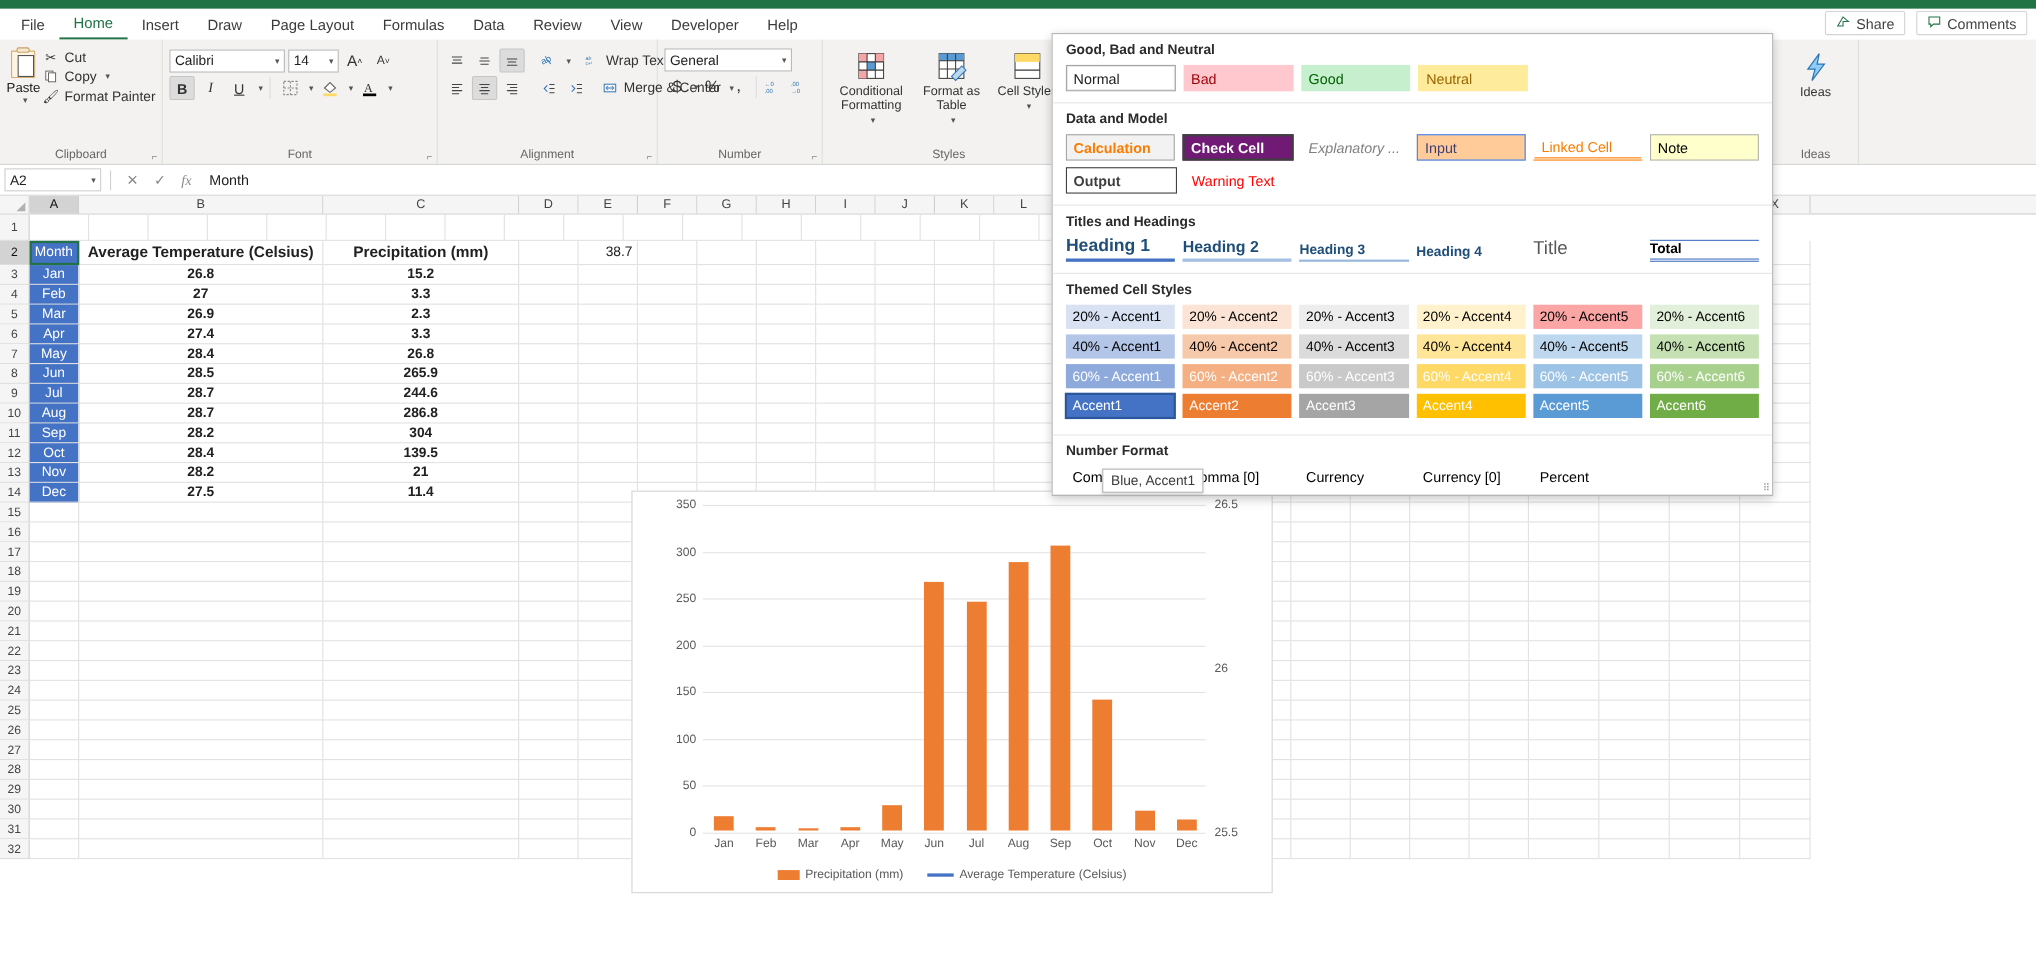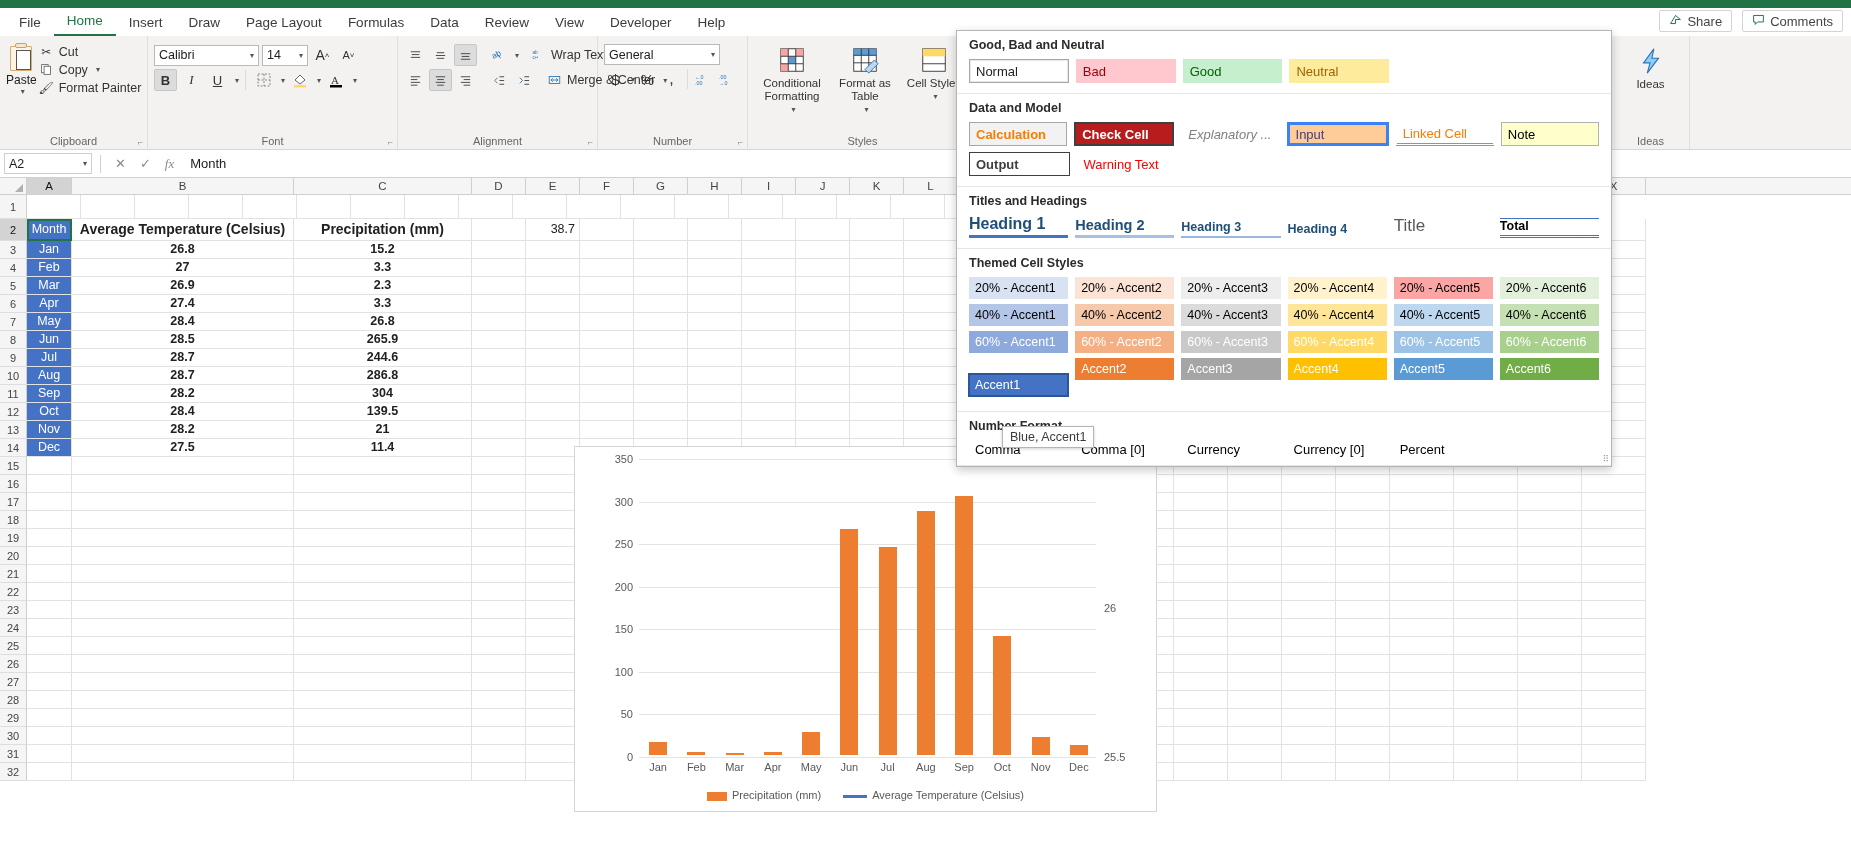--- a/index.html
+++ b/index.html
@@ -110,41 +110,41 @@
   .sm-sect { padding:7px 12px 10px; border-bottom:1px solid #e6e6e6; }
   .sm-sect:last-of-type { border-bottom:none; }
   .sm-title { font-size:12.5px; font-weight:bold; color:#2b2b2b; margin-bottom:7px; }
   .sm-row { display:flex; gap:7px; }
   .sw { flex:1; height:24px; border:1px solid transparent; font-size:13px; display:flex; align-items:center; padding:0 6px; white-space:nowrap; overflow:hidden; cursor:pointer; }
   .sw.normal { background:#fff; border:1px solid #a6a6a6; box-shadow:0 0 0 1px #e8e8e8 inset; }
   .sw.bad { background:#ffc7ce; color:#9c0006; }
   .sw.good { background:#c6efce; color:#006100; }
   .sw.neutral { background:#ffeb9c; color:#9c6500; }
   .sw.calculation { background:#f2f2f2; color:#fa7d00; font-weight:bold; border:1px solid #a6a6a6; }
-  .sw.checkcell { background:#b91c1c; color:#fff; font-weight:bold; border:2px solid #3f3f3f; }
+  .sw.checkcell { background:#701a75; color:#fff; font-weight:bold; border:2px solid #3f3f3f; }
   .sw.explanatory { background:#fff; color:#7f7f7f; font-style:italic; }
-  .sw.input { background:#ffcc99; color:#3f3f76; border:3px solid #3b82f6; }
+  .sw.input { background:#ffcc99; color:#3f3f76; border:1px solid #3b82f6; }
   .sw.linked { background:#fff; color:#fa7d00; border-bottom:3px double #fa7d00; }
   .sw.note { background:#ffffcc; border:1px solid #b2b2b2; color:#000; }
   .sw.output { background:#fff; color:#3f3f3f; font-weight:bold; border:1px solid #3f3f3f; }
   .sw.warning { background:transparent; color:#ff0000; }
   .sw.plainempty { background:transparent; border:none; cursor:default; }
 
   .hd-row { display:flex; gap:7px; align-items:flex-end; }
   .hd { flex:1; white-space:nowrap; overflow:hidden; cursor:pointer; padding-bottom:2px; }
   .hd1 { font-size:16px; color:#1f4e79; font-weight:bold; border-bottom:3px solid #4472c4; }
   .hd2 { font-size:14.5px; color:#1f4e79; font-weight:bold; border-bottom:3px solid #a6c0e4; }
   .hd3 { font-size:12.5px; color:#1f4e79; font-weight:bold; border-bottom:2px solid #9bb7dd; }
   .hd4 { font-size:12.5px; color:#1f4e79; font-weight:bold; }
   .hdt { font-size:17px; color:#595959; font-weight:normal; }
   .hdtot { font-size:12.5px; color:#000; font-weight:bold; border-top:1px solid #4472c4; border-bottom:3px double #4472c4; }
 
   .themed-row { display:flex; gap:7px; margin-bottom:5px; }
   .tsw { flex:1; height:22px; font-size:12.5px; display:flex; align-items:center; padding:0 6px; white-space:nowrap; overflow:hidden; cursor:pointer; }
-  .tsw.selected { outline:2px solid #2b579a; outline-offset:-1px;margin-top:16px; }
+  .tsw.selected { outline:2px solid #2b579a; outline-offset:-1px; }
 
   .numfmt-row { display:flex; gap:7px; }
   .nsw { flex:1; font-size:13px; color:#000; padding:2px 6px; cursor:pointer; white-space:nowrap; }
   .sm-action { display:flex; align-items:center; gap:9px; padding:5px 12px; font-size:13px; color:#1a1a1a; cursor:pointer; }
   .sm-action .aico { width:17px; height:15px; border:1px solid #767676; background:linear-gradient(#fff 0 40%, #9fd3ef 40% 75%, #fff 75% 100%); }
   .grip { position:absolute; right:3px; bottom:2px; font-size:9px; color:#999; letter-spacing:-1px; }
 
   .tooltip { position:absolute; left:1002px; top:426px; background:#fff; border:1px solid #b5b5b5; padding:3px 7px; font-size:12.5px; color:#3b3b3b; z-index:60; box-shadow:0 1px 3px rgba(0,0,0,.18); }
 </style>
 </head>

